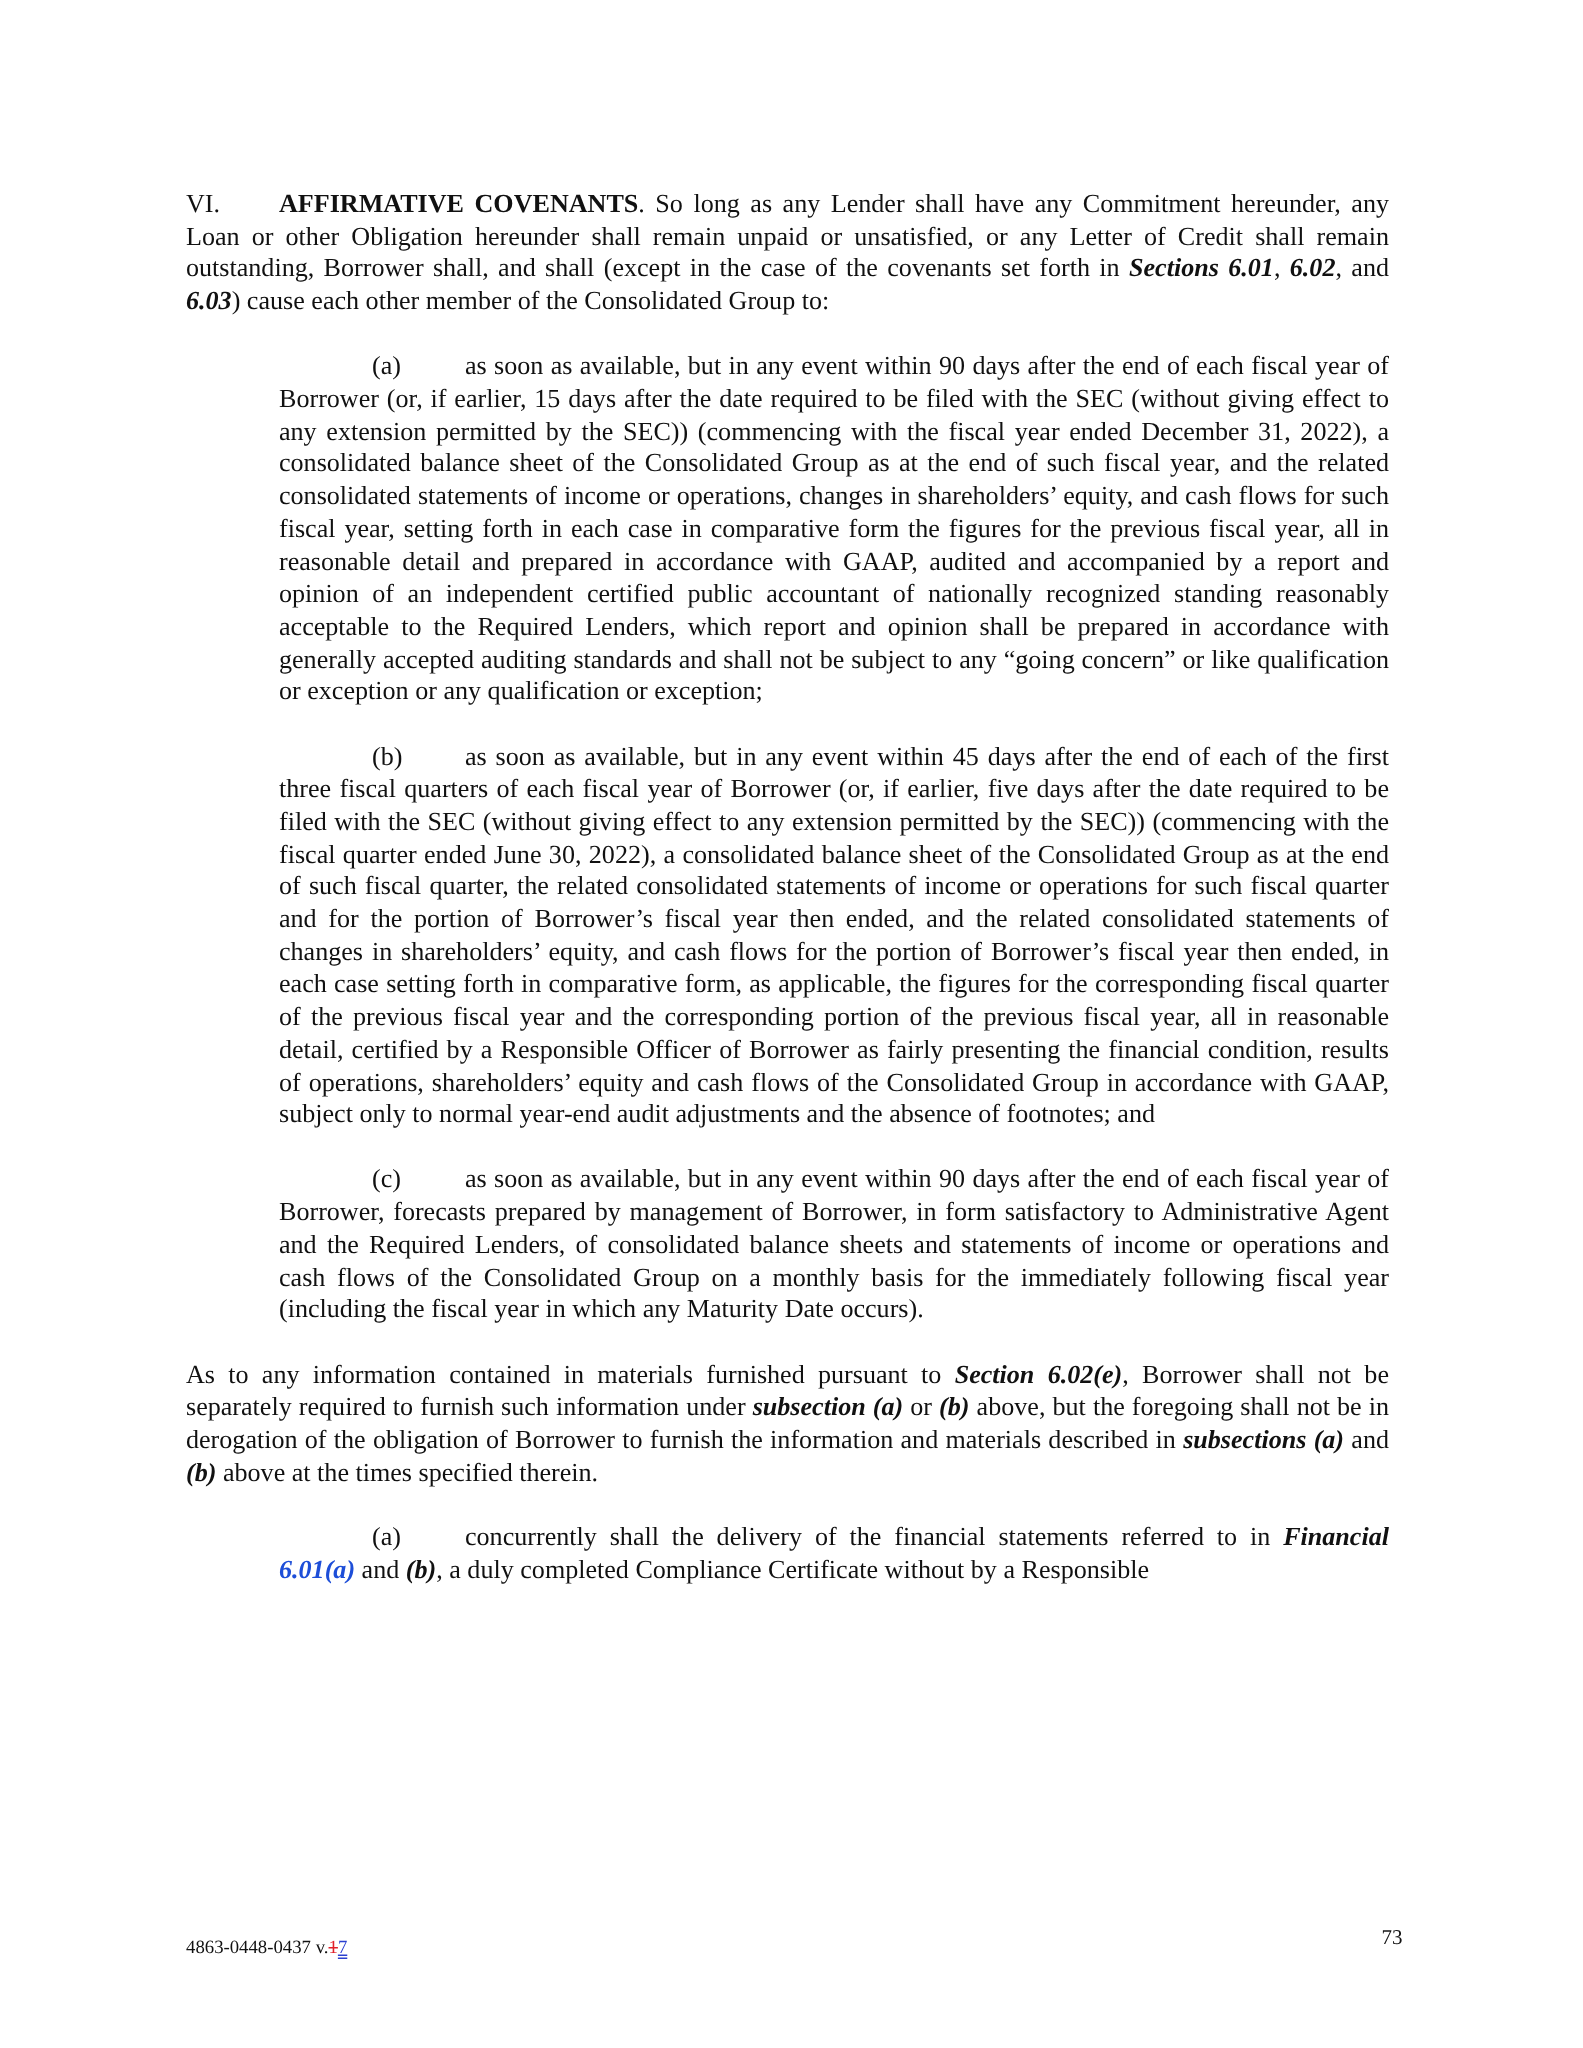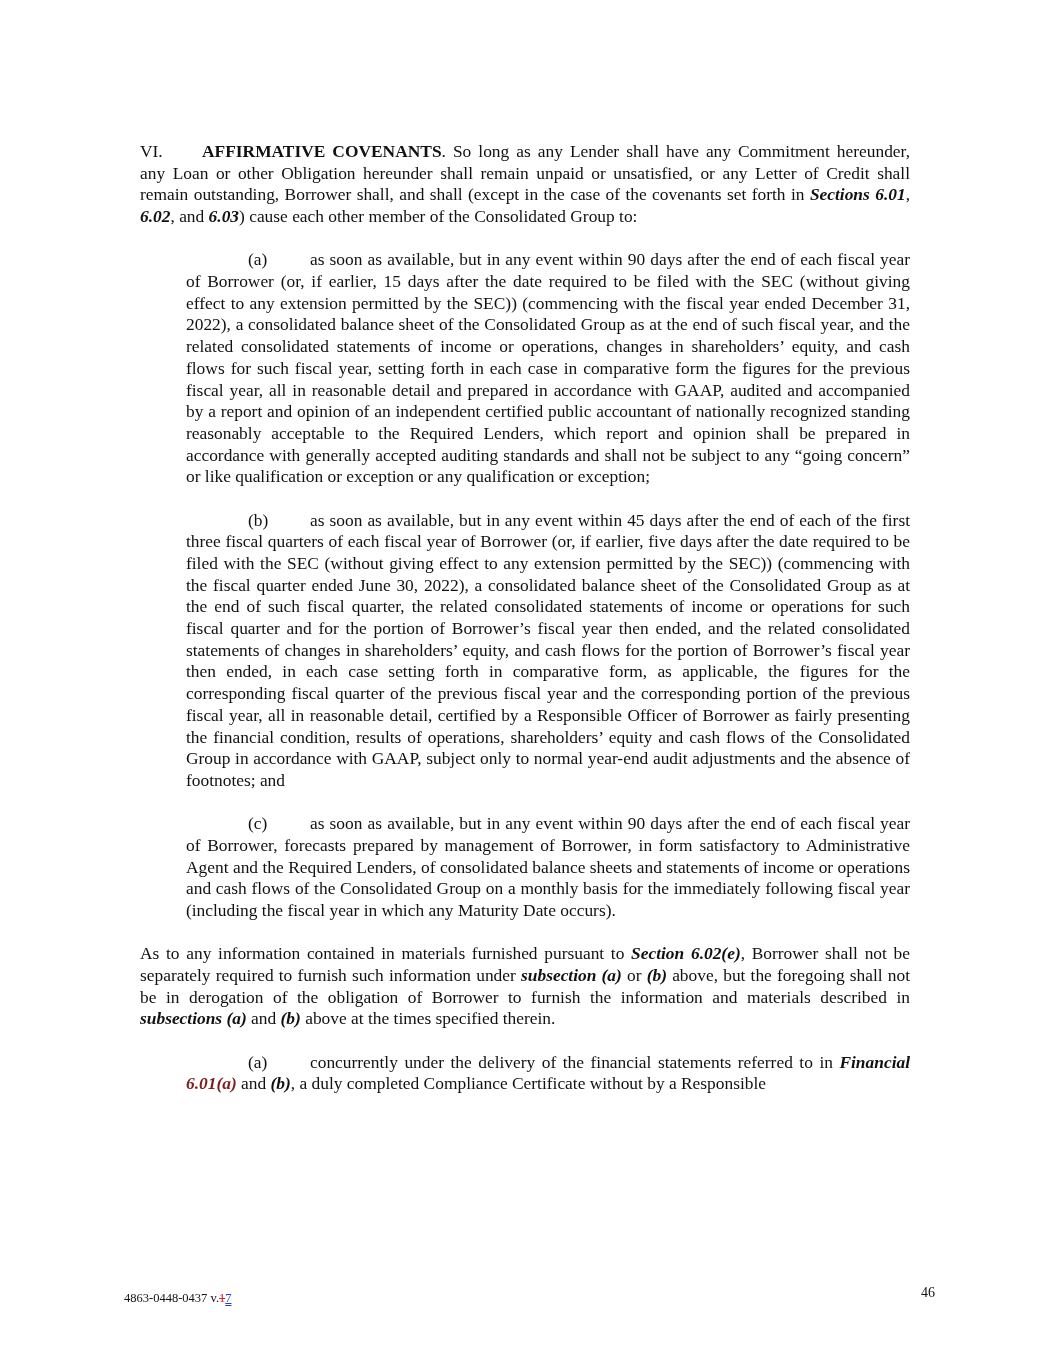--- a/index.html
+++ b/index.html
@@ -17,21 +17,21 @@
     font-size: 17.4px;
     line-height: 21.7px;
   }
   .page {
     position: absolute;
     left: 124px;
     top: 125px;
     width: 802px;
   }
   p {
-    margin: 16px;
+    margin: 0;
     text-align: justify;
   }
   .para { margin-bottom: 21.5px; }
   .heading-num {
     display: inline-block;
     width: 62px;
   }
   .sec-num {
     display: inline-block;
     width: 62px;
@@ -41,21 +41,21 @@
     margin-left: 62px;
     text-indent: 62px;
   }
   .sub-label {
     display: inline-block;
     width: 62px;
     text-indent: 0;
   }
   .bi { font-weight: bold; font-style: italic; }
   .b { font-weight: bold; }
-  .xref { color: #7f1d1d; }
+  .xref { color: #1d4ed8; }
   .footer-id {
     position: absolute;
     left: 124px;
     top: 1290px;
     font-size: 12.5px;
     line-height: 16px;
     color: #111;
   }
   .del {
     color: #e0202a;
@@ -83,19 +83,19 @@
 
   <p class="para sub"><span class="sub-label">(a)</span><span>as soon as available, but in any event within 90 days after the end of each fiscal year of Borrower (or, if earlier, 15 days after the date required to be filed with the SEC (without giving effect to any extension permitted by the SEC)) (commencing with the fiscal year ended December 31, 2022), a consolidated balance sheet of the Consolidated Group as at the end of such fiscal year, and the related consolidated statements of income or operations, changes in shareholders’ equity, and cash flows for such fiscal year, setting forth in each case in comparative form the figures for the previous fiscal year, all in reasonable detail and prepared in accordance with GAAP, audited and accompanied by a report and opinion of an independent certified public accountant of nationally recognized standing reasonably acceptable to the Required Lenders, which report and opinion shall be prepared in accordance with generally accepted auditing standards and shall not be subject to any “going concern” or like qualification or exception or any qualification or exception;</span></p>
 
   <p class="para sub"><span class="sub-label">(b)</span><span>as soon as available, but in any event within 45 days after the end of each of the first three fiscal quarters of each fiscal year of Borrower (or, if earlier, five days after the date required to be filed with the SEC (without giving effect to any extension permitted by the SEC)) (commencing with the fiscal quarter ended June 30, 2022), a consolidated balance sheet of the Consolidated Group as at the end of such fiscal quarter, the related consolidated statements of income or operations for such fiscal quarter and for the portion of Borrower’s fiscal year then ended, and the related consolidated statements of changes in shareholders’ equity, and cash flows for the portion of Borrower’s fiscal year then ended, in each case setting forth in comparative form, as applicable, the figures for the corresponding fiscal quarter of the previous fiscal year and the corresponding portion of the previous fiscal year, all in reasonable detail, certified by a Responsible Officer of Borrower as fairly presenting the financial condition, results of operations, shareholders’ equity and cash flows of the Consolidated Group in accordance with GAAP, subject only to normal year-end audit adjustments and the absence of footnotes; and</span></p>
 
   <p class="para sub"><span class="sub-label">(c)</span><span>as soon as available, but in any event within 90 days after the end of each fiscal year of Borrower, forecasts prepared by management of Borrower, in form satisfactory to Administrative Agent and the Required Lenders, of consolidated balance sheets and statements of income or operations and cash flows of the Consolidated Group on a monthly basis for the immediately following fiscal year (including the fiscal year in which any Maturity Date occurs).</span></p>
 
   <p class="para"><span>As to any information contained in materials furnished pursuant to </span><span class="bi">Section 6.02(e)</span><span>, Borrower shall not be separately required to furnish such information under </span><span class="bi">subsection (a)</span><span> or </span><span class="bi">(b)</span><span> above, but the foregoing shall not be in derogation of the obligation of Borrower to furnish the information and materials described in </span><span class="bi">subsections (a)</span><span> and </span><span class="bi">(b)</span><span> above at the times specified therein.</span></p>
 
 
-  <p class="sub"><span class="sub-label">(a)</span><span>concurrently under the delivery of the financial statements referred to in </span><span class="bi">Financial </span><span class="bi xref">6.01(a)</span><span> and </span><span class="bi">(b)</span><span>, a duly completed Compliance Certificate without by a Responsible</span></p>
+  <p class="sub"><span class="sub-label">(a)</span><span>concurrently shall the delivery of the financial statements referred to in </span><span class="bi">Financial </span><span class="bi xref">6.01(a)</span><span> and </span><span class="bi">(b)</span><span>, a duly completed Compliance Certificate without by a Responsible</span></p>
 
 </div>
 
 <div class="footer-id"><span>4863-0448-0437 v.</span><span class="del">1</span><span class="ins">7</span></div>
 
-<div class="page-number">46</div>
+<div class="page-number">73</div>
 
 </body></html>

